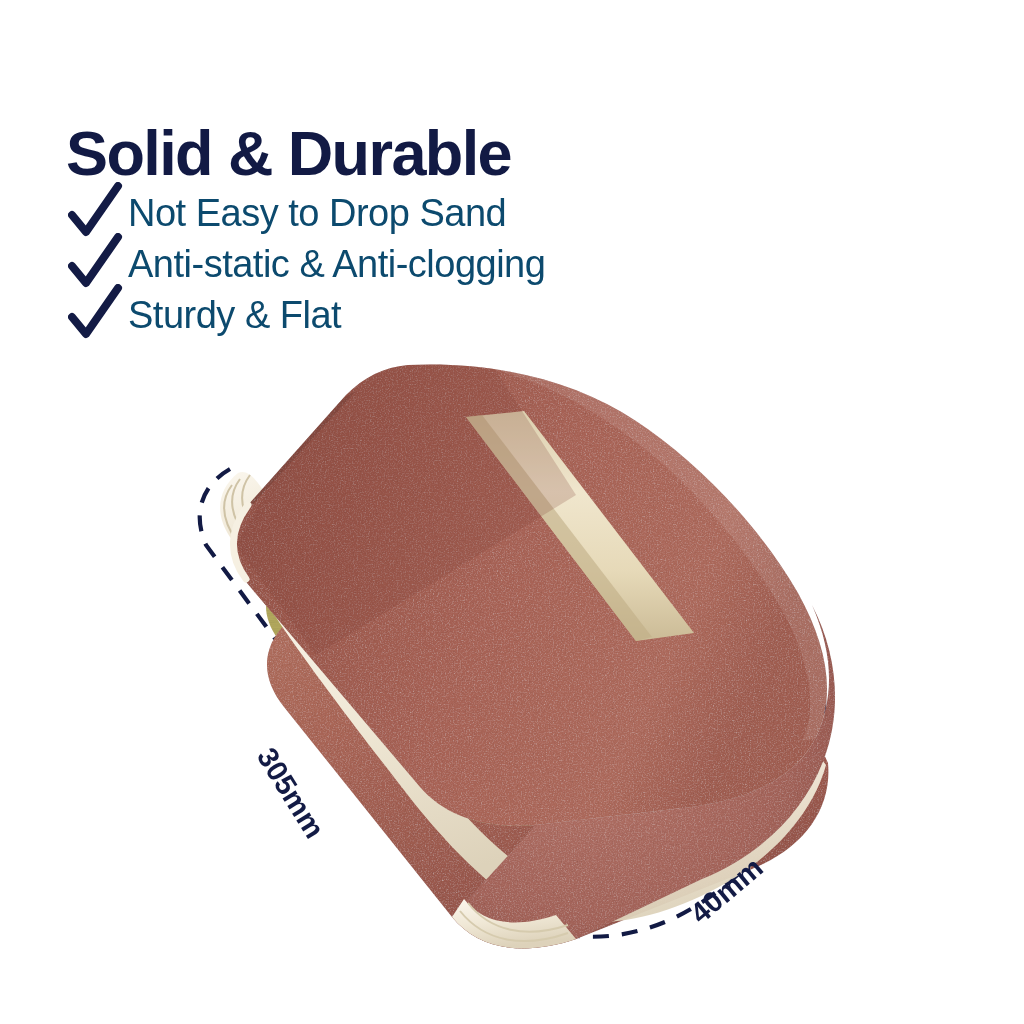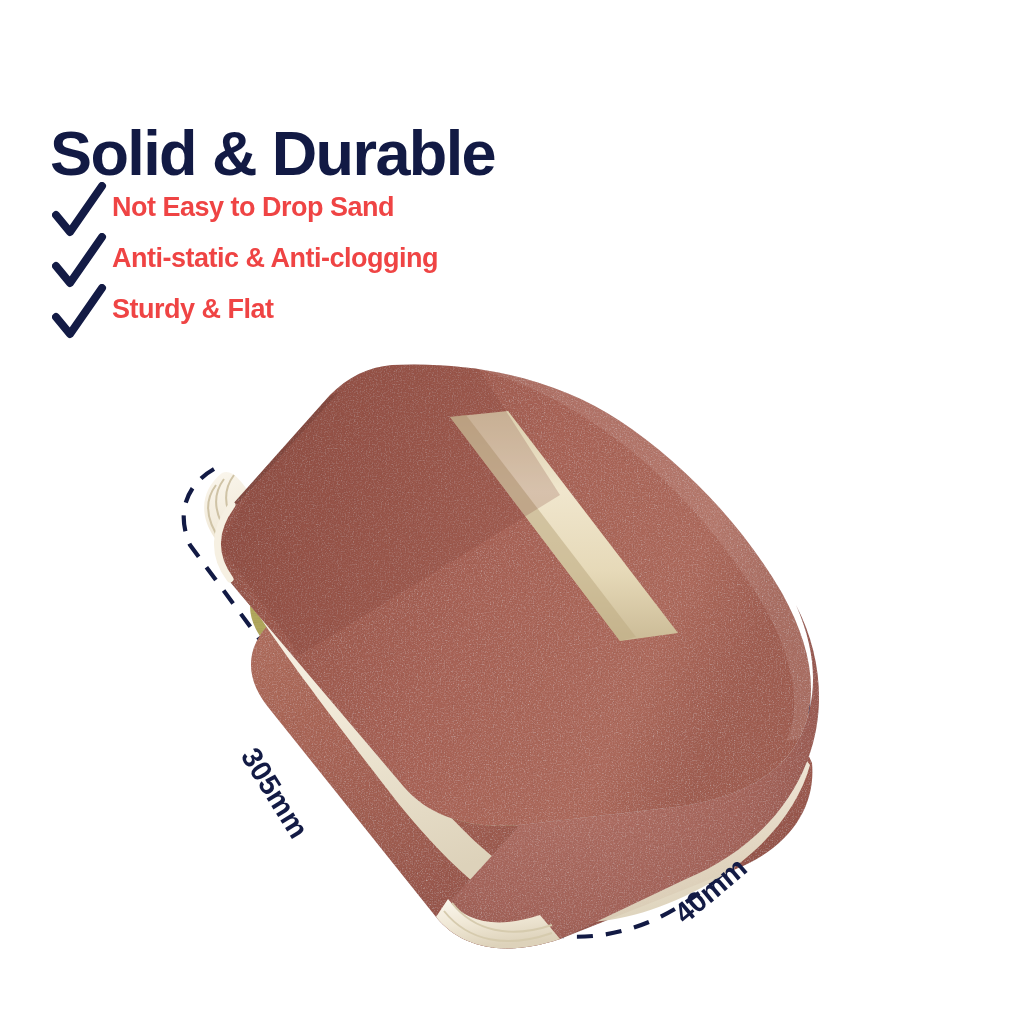--- a/index.html
+++ b/index.html
@@ -9,20 +9,21 @@
   }
   body {
     font-family: "Liberation Sans", sans-serif;
   }
   #page {
     position: relative;
     width: 872px;
     height: 1024px;
     background: #ffffff;
     overflow: hidden;
+    margin-left: 16px;
   }
 
   
   #headline {
     position: absolute;
     left: 50px;
     top: 78px;
     font-size: 63px;
     font-weight: bold;
     letter-spacing: -1.6px;
@@ -46,24 +47,24 @@
     position: absolute;
     left: 0px;
     top: -10px;
     width: 56px;
     height: 58px;
   }
   .feature-label {
     position: absolute;
     left: 60px;
     top: 0px;
-    font-size: 27px;
-    font-weight: bold;
+    font-size: 38px;
+    font-weight: normal;
     letter-spacing: -0.5px;
-    color: #ef4444;
+    color: #0c4a6e;
     white-space: nowrap;
   }
 
   
   #product-figure {
     position: absolute;
     left: 0px;
     top: 355px;
     width: 1024px;
     height: 620px;

